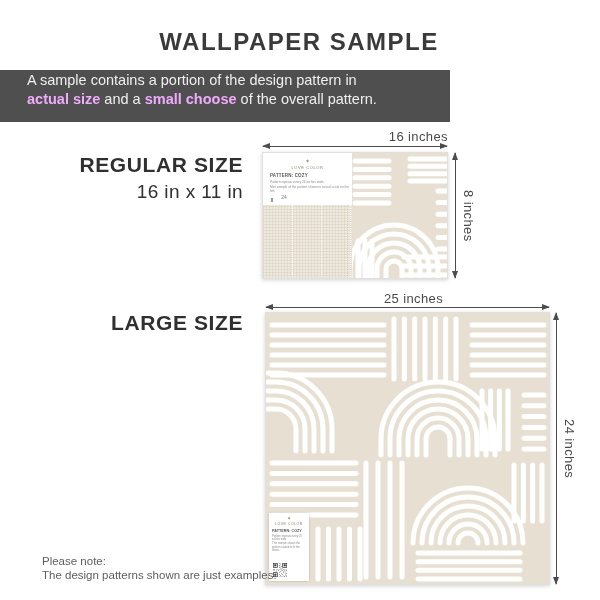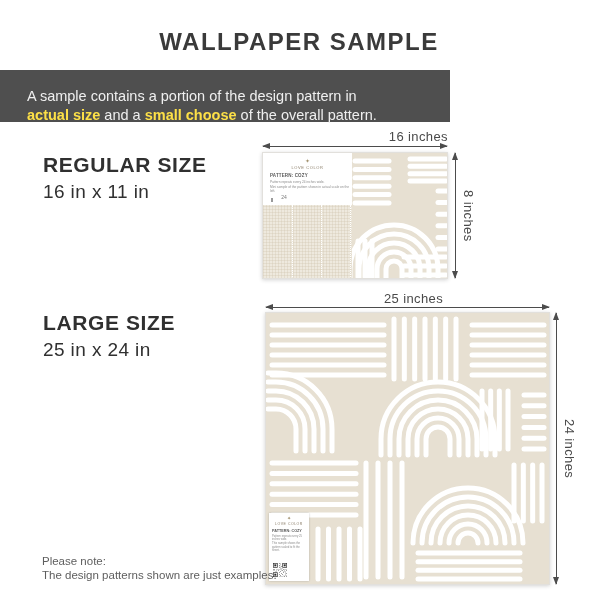--- a/index.html
+++ b/index.html
@@ -4,24 +4,24 @@
 <style>
   * { margin:0; padding:0; box-sizing:border-box; }
   html,body { background:#ffffff; }
   body { font-family:"Liberation Sans", sans-serif; }
   .stage { position:relative; width:600px; height:600px; background:#fff; overflow:hidden; }
 
   .page-title { position:absolute; top:28px; left:4px; width:590px; text-align:center;
     font-size:24px; font-weight:600; letter-spacing:1.5px; color:#3a3a3a; }
 
   .banner { position:absolute; top:70px; left:0; width:450px; height:52px; background:#4f4f4f;
-    color:#efefef; font-size:14.5px; line-height:19px; padding:17px 0 0 27px; }
-  .banner b { color:#fde047; font-weight:700;text-align:right; }
-
-  .size-label { position:absolute; left:43px; width:200px; color:#303030; }
+    color:#efefef; font-size:14.5px; line-height:19px; padding:1px 0 0 27px; }
+  .banner b { color:#f0abfc; font-weight:700;text-align:right; }
+
+  .size-label { position:absolute; left:43px; width:200px; text-align:right; color:#303030; }
   .size-label .hd { font-size:21px; font-weight:600; letter-spacing:0.6px; }
   .size-label .dm { font-size:19px; font-weight:400; margin-top:4px; letter-spacing:0.4px; }
 
   .dim-label { position:absolute; font-size:13px; color:#4a4a4a; letter-spacing:0.4px; }
   .dim-label.h { text-align:center; }
   .dim-label.v { writing-mode:vertical-rl; display:flex; align-items:center; justify-content:center; }
 
   .arrow-h { position:absolute; height:0; border-top:1px solid #4c4c4c; }
   .arrow-h::before { content:""; position:absolute; left:-1px; top:-4px; width:0; height:0;
     border-top:3.5px solid transparent; border-bottom:3.5px solid transparent; border-right:8px solid #4c4c4c; }
@@ -140,21 +140,20 @@
         <path d="M 7 127 L 7 116 A 35 35 0 0 1 77 116 L 77 127" fill="none" stroke="#ffffff" stroke-width="5" stroke-linecap="round"></path>
         <path d="M -2 127 L -2 116 A 44 44 0 0 1 86 116 L 86 127" fill="none" stroke="#ffffff" stroke-width="5" stroke-linecap="round"></path>
       </svg>
   </div>
 
   <div class="arrow-v" style="top:153px;left:455px;height:125px;"></div>
   <div class="dim-label v" style="top:152px;left:461px;height:127px;">8 inches</div>
 
   <div class="size-label" style="top:311px;">
     <div class="hd">LARGE SIZE</div>
-    <div class="dm">25 in x 24 in</div>
   </div>
 
   <div class="dim-label h" style="top:291px;left:271px;width:285px;">25 inches</div>
   <div class="arrow-h" style="top:307px;left:266px;width:283px;"></div>
 
   <div class="sample" style="top:312px;left:265px;width:285px;height:273px;">
     <svg id="big-pattern" width="285" height="273" viewBox="0 0 285 273">
         <rect x="0" y="0" width="285" height="273" fill="#e7e0d2"></rect>
         <line x1="6" y1="12" x2="118" y2="12" fill="none" stroke="#ffffff" stroke-width="5" stroke-linecap="round"></line>
         <line x1="6" y1="22" x2="118" y2="22" fill="none" stroke="#ffffff" stroke-width="5" stroke-linecap="round"></line>

